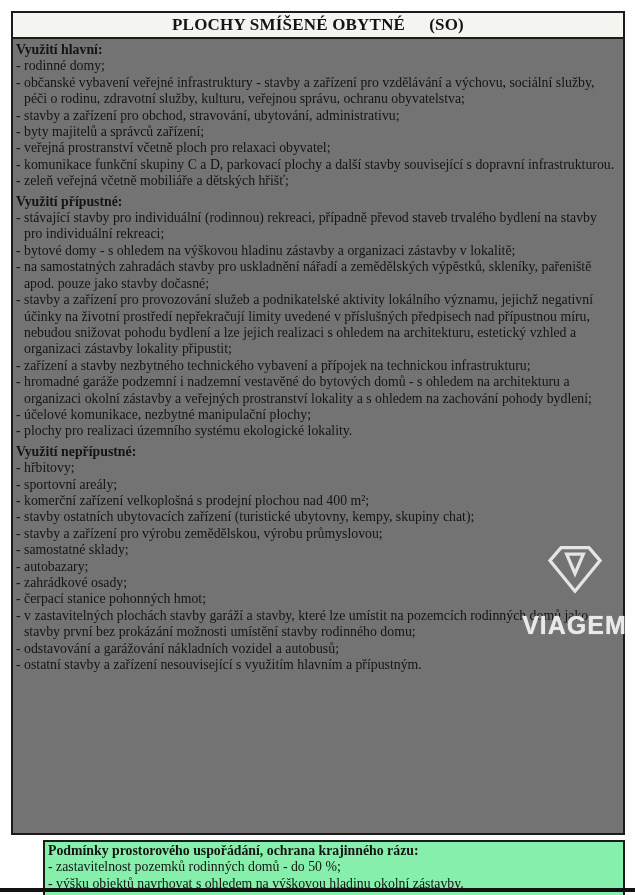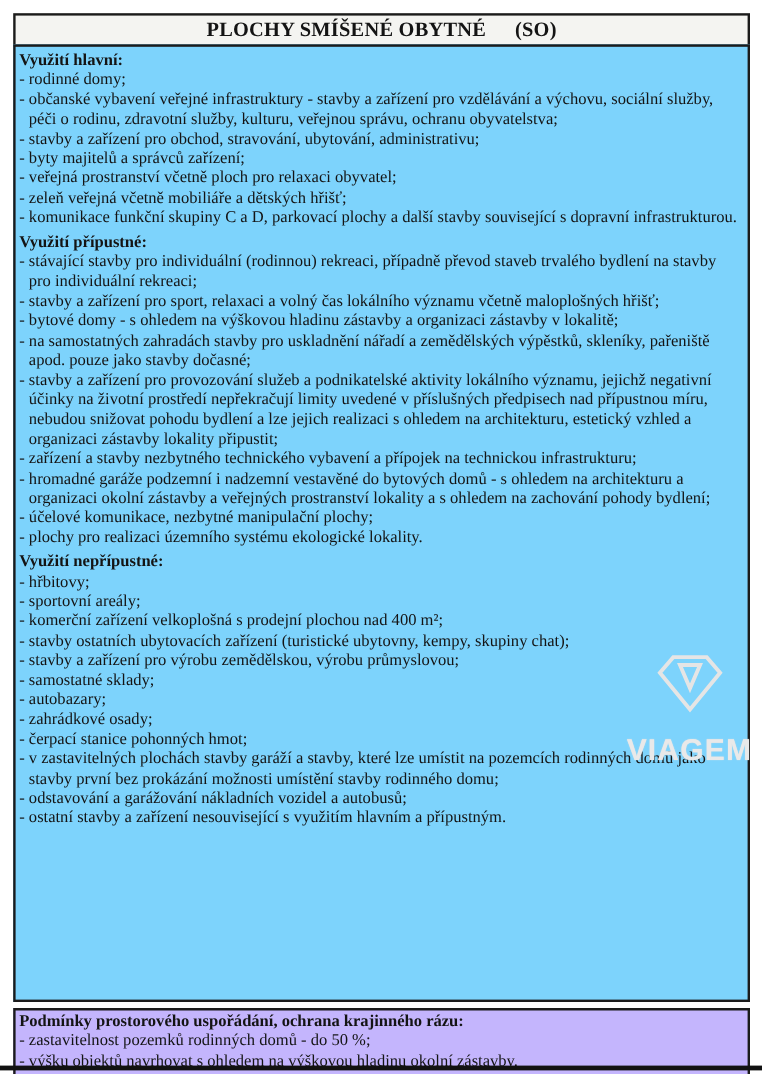--- a/index.html
+++ b/index.html
@@ -24,40 +24,41 @@
     font-weight: bold;
     font-size: 17px;
     line-height: 19px;
     padding: 2px 0 3px 0;
     letter-spacing: 0.2px;
   }
   .title-code { margin-left: 24px; }
   .main-box {
     border: 2px solid #1b1b1b;
     margin-top: -2px;
-    background: #7dd3fc;
+    background: #737373;
     padding: 3px 8px 6px 3px;
     font-size: 13.8px;
     line-height: 16.4px;
     min-height: 798px;
   }
   .sec + .sec { margin-top: 4px; }
   .sec-heading { font-weight: bold; }
   .li {
     padding-left: 8px;
     text-indent: -8px;
   }
   .footer-box {
     border: 2px solid #1b1b1b;
     border-bottom-width: 1px;
     margin-top: 5px;
-    background: #c4b5fd;
+    background: #86efac;
     padding: 1px 8px 3px 3px;
     font-size: 13.8px;
     line-height: 16.4px;
+    margin-left: 32px;
   }
   .footer-box .sec-heading { font-weight: bold; }
   .watermark {
     position: absolute;
     left: 522px; top: 543px;
     width: 105px;
     text-align: center;
     pointer-events: none;
     user-select: none;
   }
@@ -90,30 +91,29 @@
   <div class="main-box">
     <div id="main-sections">
   <div class="sec">
     <div class="sec-heading">Využití hlavní:</div>
     <div class="sec-items">
             <div class="li">- rodinné domy;</div>
             <div class="li">- občanské vybavení veřejné infrastruktury - stavby a zařízení pro vzdělávání a výchovu, sociální služby, péči o rodinu, zdravotní služby, kulturu, veřejnou správu, ochranu obyvatelstva;</div>
             <div class="li">- stavby a zařízení pro obchod, stravování, ubytování, administrativu;</div>
             <div class="li">- byty majitelů a správců zařízení;</div>
             <div class="li">- veřejná prostranství včetně ploch pro relaxaci obyvatel;</div>
+            <div class="li">- komunikace funkční skupiny C a D, parkovací plochy a další stavby související s dopravní infrastrukturou.</div>
             <div class="li">- zeleň veřejná včetně mobiliáře a dětských hřišť;</div>
-            <div class="li">- komunikace funkční skupiny C a D, parkovací plochy a další stavby související s dopravní infrastrukturou.</div>
           </div>
   </div>
 
   <div class="sec">
     <div class="sec-heading">Využití přípustné:</div>
     <div class="sec-items">
             <div class="li">- stávající stavby pro individuální (rodinnou) rekreaci, případně převod staveb trvalého bydlení na stavby pro individuální rekreaci;</div>
-            <div class="li">- stavby a zařízení pro sport, relaxaci a volný čas lokálního významu včetně maloplošných hřišť;</div>
             <div class="li">- bytové domy - s ohledem na výškovou hladinu zástavby a organizaci zástavby v lokalitě;</div>
             <div class="li">- na samostatných zahradách stavby pro uskladnění nářadí a zemědělských výpěstků, skleníky, pařeniště apod. pouze jako stavby dočasné;</div>
             <div class="li">- stavby a zařízení pro provozování služeb a podnikatelské aktivity lokálního významu, jejichž negativní účinky na životní prostředí nepřekračují limity uvedené v příslušných předpisech nad přípustnou míru, nebudou snižovat pohodu bydlení a lze jejich realizaci s ohledem na architekturu, estetický vzhled a organizaci zástavby lokality připustit;</div>
             <div class="li">- zařízení a stavby nezbytného technického vybavení a přípojek na technickou infrastrukturu;</div>
             <div class="li">- hromadné garáže podzemní i nadzemní vestavěné do bytových domů - s ohledem na architekturu a organizaci okolní zástavby a veřejných prostranství lokality a s ohledem na zachování pohody bydlení;</div>
             <div class="li">- účelové komunikace, nezbytné manipulační plochy;</div>
             <div class="li">- plochy pro realizaci územního systému ekologické lokality.</div>
           </div>
   </div>
 

